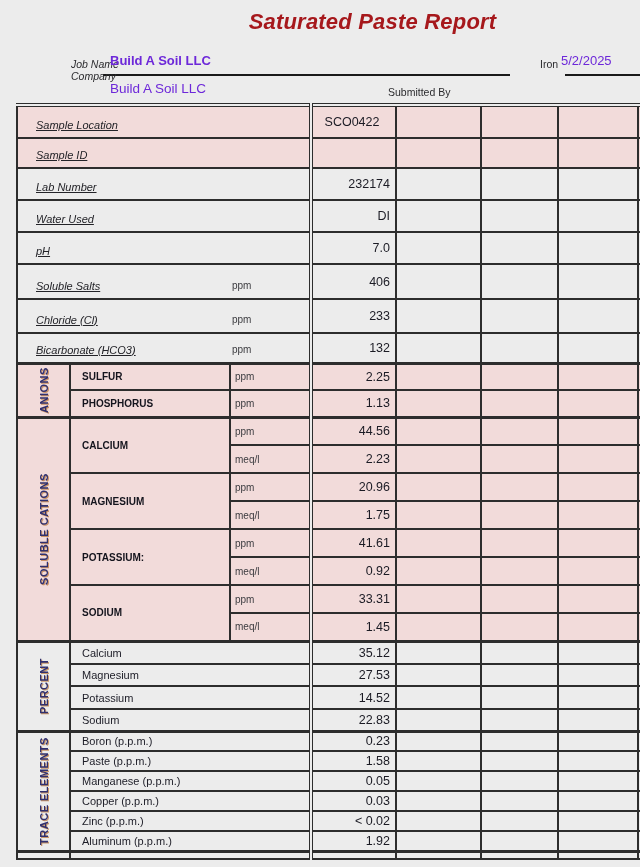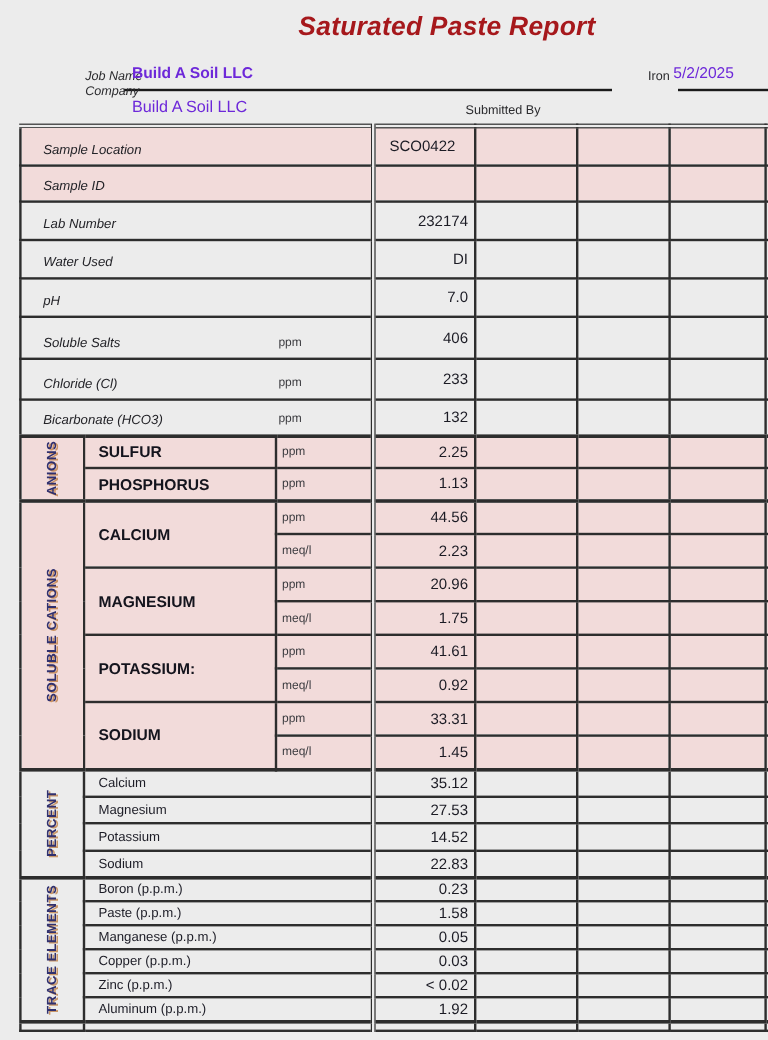--- a/index.html
+++ b/index.html
@@ -27,33 +27,33 @@
   table{
     position:absolute;left:16px;top:103px;border-collapse:collapse;table-layout:fixed;
     border-left:2px solid var(--grid);border-top:4px double var(--grid);
   }
   td{border:2px solid var(--grid);overflow:hidden;padding:0;}
   tr.secline td{border-top:3px solid var(--grid);}
   td.v1{border-left:4px double var(--grid);}
   td.pink{background:var(--pink);}
   td.lblcell{
     position:relative;font-style:italic;font-size:11px;vertical-align:bottom;
-    padding:0 0 6px 18px;color:#232328;
+    padding:0 0 6px 18px;color:#232328;text-decoration:underline;
   }
   .unit-abs{
     position:absolute;left:214px;bottom:7px;font-size:10px;font-style:normal;color:#3c3c40;
   }
   td.vlabel{position:relative;}
   td.vlabel span{
     position:absolute;left:50%;top:50%;
     transform:translate(-50%,-50%) rotate(-90deg);
     font-weight:bold;font-size:11px;letter-spacing:.5px;white-space:nowrap;
     color:var(--vnavy);text-shadow:-1px 1px 0 rgba(186,116,50,.7);
   }
-  td.name{font-weight:bold;font-size:13px;padding-left:11px;vertical-align:middle;color:#14141d;}
+  td.name{font-weight:bold;font-size:10px;padding-left:11px;vertical-align:middle;color:#14141d;}
   td.pname{font-size:11px;padding-left:11px;vertical-align:middle;color:#1c1c26;}
   td.unit{font-size:10px;padding-left:4px;vertical-align:middle;color:#3c3c40;}
   td.val{
     font-size:12.5px;text-align:right;padding-right:5px;vertical-align:middle;color:#1b1b24;
   }
   td.val.ctr{text-align:center;padding-right:4px;}
 </style>
 </head>
 <body>
 

